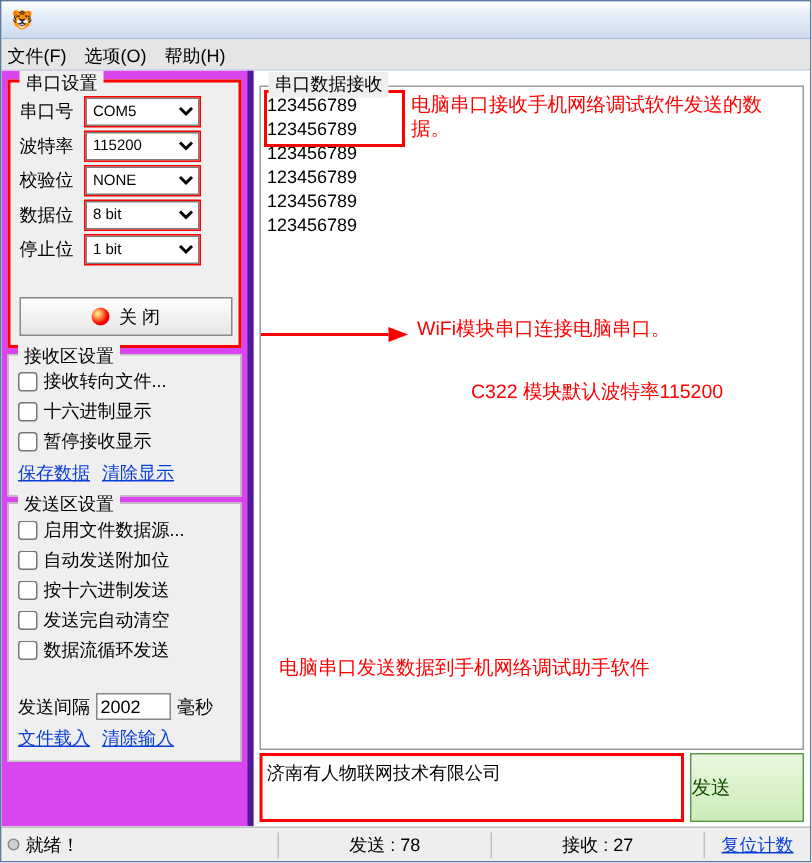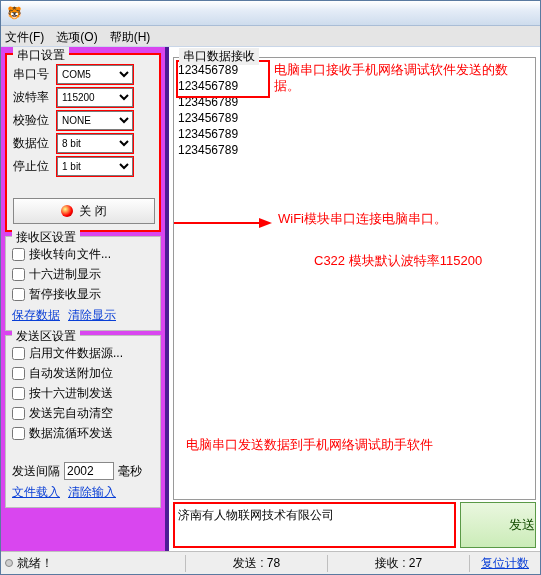--- a/index.html
+++ b/index.html
@@ -28,21 +28,21 @@
 .sendint{display:flex;align-items:flex-end;gap:4px;margin-top:20px}
 .sendint input{width:44px;height:16px;border:1px solid #888;font-size:12px;padding:0 2px}
 .recv-title{position:absolute;top:-1px;left:10px;background:#efefef;padding:0 4px;font-size:12px;z-index:2}
 .recv-area{flex:1;margin:10px 4px 2px 4px;border:1px solid #9a9a9a;background:#fff;padding:4px;position:relative;overflow:hidden}
 .recv-box-red{border:2px solid #ff0000;position:absolute;left:2px;top:2px;width:90px;height:34px;pointer-events:none}
 .recv-lines{font-size:12px;line-height:16px}
 .annot{position:absolute;color:#ff0000;font-size:13px;pointer-events:none}
 .arrow{position:absolute;pointer-events:none}
 .send-area{height:46px;margin:0 4px;display:flex;gap:4px}
 .send-input{flex:1;border:2px solid #ff0000;background:#fff;padding:3px;font-size:12px}
-.send-btn{width:74px;border:1px solid #5a9947;background:linear-gradient(#eaf7df,#cbecb8);display:flex;align-items:center;justify-content:flex-end;font-size:13px;color:#134c00;cursor:pointer}
+.send-btn{width:74px;border:1px solid #5a9947;background:linear-gradient(#eaf7df,#cbecb8);display:flex;align-items:center;justify-content:flex-start;font-size:13px;color:#134c00;cursor:pointer}
 .statusbar{height:22px;background:#eee;border-top:1px solid #bfbfbf;display:flex;align-items:center;font-size:12px}
 .statusbar .ready{flex:0 0 180px;padding-left:4px;display:flex;align-items:center;gap:4px}
 .statusbar .grip{width:6px;height:6px;border:1px solid #888;border-radius:50%;background:#cfcfcf}
 .statusbar .sc{flex:1;text-align:center;border-left:1px solid #bfbfbf;border-right:1px solid #bfbfbf}
 .statusbar .rc{flex:1;text-align:center;border-right:1px solid #bfbfbf}
 .statusbar .rst{flex:0 0 70px;text-align:center;text-decoration:underline;color:#0a3fd6;cursor:pointer}
 </style>
 </head>
 <body>
 <div class="window">

